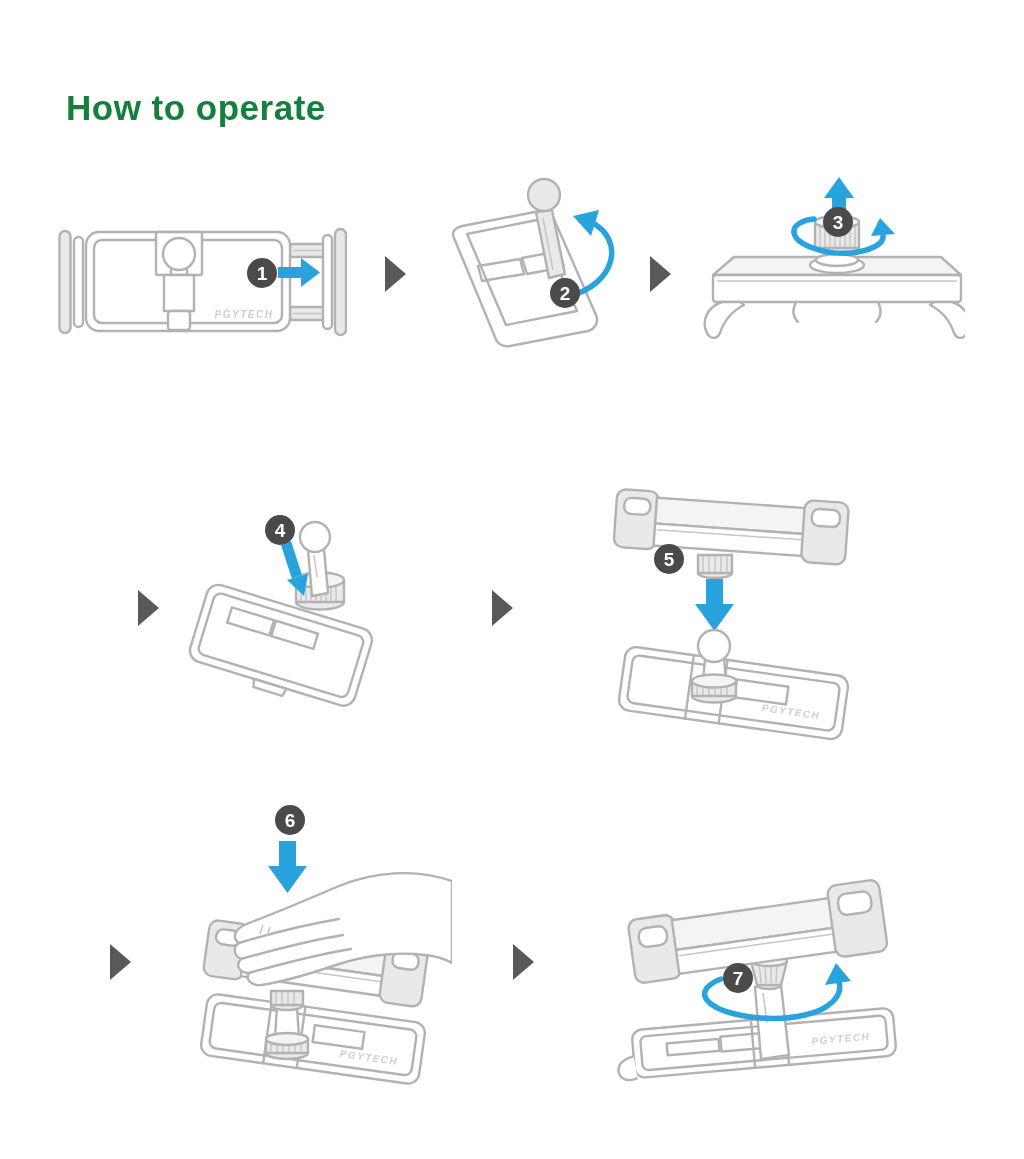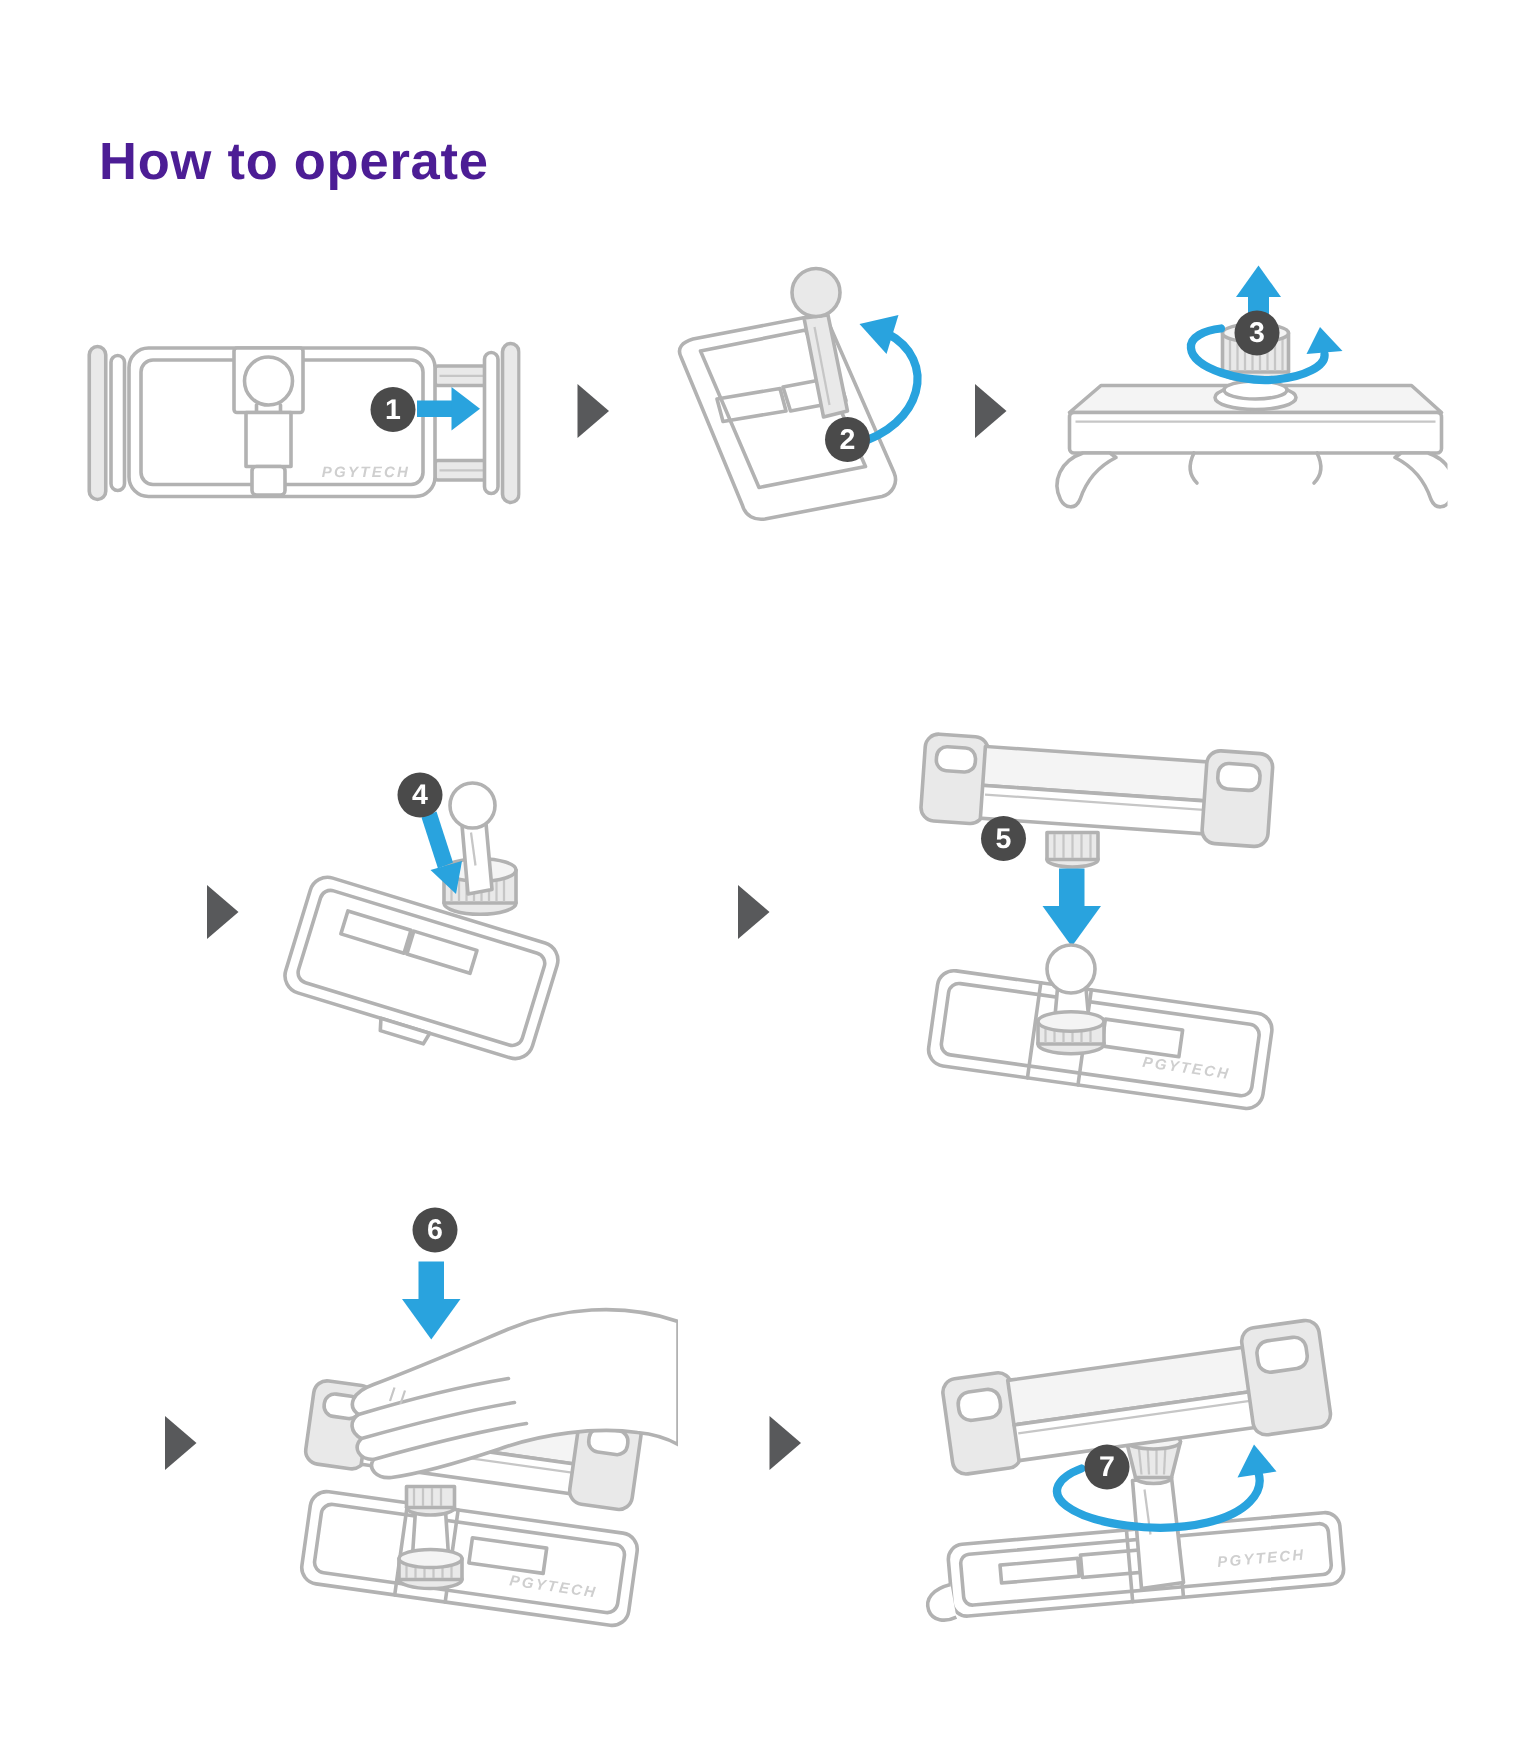--- a/index.html
+++ b/index.html
@@ -2,21 +2,21 @@
 <html><head>
 <meta charset="utf-8">
 <style>
   html,body{margin:0;padding:0;background:#fff;}
   #canvas{
     position:relative;width:1024px;height:1159px;background:#fff;
     font-family:"Liberation Sans",sans-serif;overflow:hidden;
   }
   .title{
     position:absolute;left:66px;top:88px;margin:0;
-    font-size:35px;font-weight:700;color:#4c1d95;letter-spacing:.5px;
+    font-size:35px;font-weight:700;color:#15803d;letter-spacing:.5px;
   }
   .step{position:absolute;}
   .badge{
     position:absolute;width:30px;height:30px;border-radius:50%;
     background:#4a4a4a;color:#fff;font-size:19px;font-weight:700;
     display:flex;align-items:center;justify-content:center;line-height:1;
   }
   .sep{
     position:absolute;width:0;height:0;
     border-left:21px solid #58595b;

